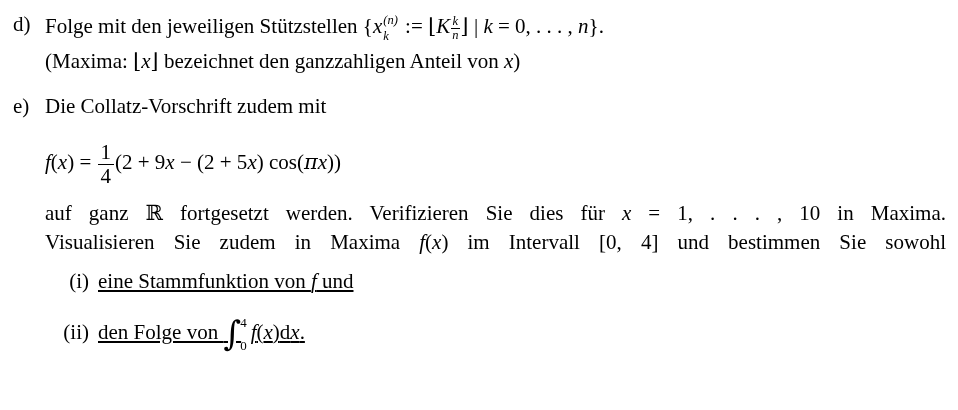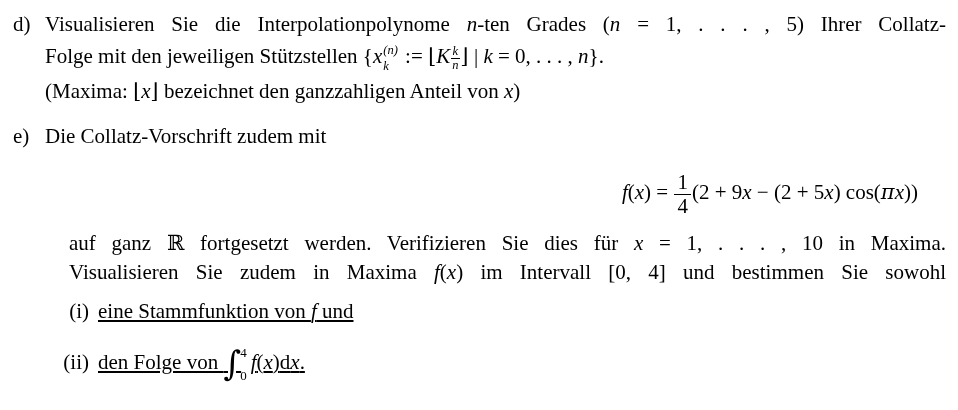--- a/index.html
+++ b/index.html
@@ -10,21 +10,21 @@
     font-size:21px;
   }
   .page{padding:9px 12px 0 13px;}
   .item{display:flex;}
   .item-label{flex:0 0 32px;line-height:30px;}
   .item-body{flex:1;min-width:0;}
   .it{font-style:italic;}
   .ln{line-height:30px;}
   .ln-tall{line-height:35px;}
   .jline{text-align:justify;text-align-last:justify;}
-  .ln-para{line-height:29px;margin-left:24px;}
+  .ln-para{line-height:29px;}
 
   
   .supsub{
     display:inline-flex;flex-direction:column;align-items:flex-start;
     vertical-align:middle;font-size:12.5px;line-height:12px;
     margin-left:1px;margin-right:2px;
   }
   .supsub .ss-sup{display:block;margin-bottom:4px;}
   .supsub .ss-sub{display:block;}
 
@@ -40,21 +40,21 @@
   
   .frac-lg{
     display:inline-flex;flex-direction:column;align-items:center;
     vertical-align:middle;font-size:21px;line-height:23px;
     margin:0 1px;
   }
   .frac-lg .den{border-top:1.2px solid #000;padding:0 3px;}
   .frac-lg .num{padding:0 3px;}
 
   .formula-row{
-    text-align:right;
+    text-align:left;
     padding-right:28px;
     margin-top:15px;margin-bottom:11px;
     line-height:52px;height:52px;
   }
 
   .sym{font-family:"DejaVu Serif","DejaVu Sans",serif;}
 
   
   .int-glyph{font-size:34px;vertical-align:-6px;line-height:20px;}
   .int-lims{
@@ -75,21 +75,20 @@
   .sub-ii .sub-label,.sub-ii .sub-text{line-height:42px;}
 </style>
 </head>
 <body>
 
 <div class="page">
 
   <div class="item">
     <div class="item-label">d)</div>
     <div class="item-body">
-      <div class="ln jline"><span>Visualisieren Sie die Interpolationpolynome </span><span class="it">n</span><span>-ten Grades (</span><span class="it">n</span><span> = 1, . . . , 5) Ihrer Collatz-</span></div>
       <div class="ln-tall"><span>Folge mit den jeweiligen Stützstellen {</span><span class="it">x</span><span class="supsub">
             <span class="ss-sup it">(n)</span>
             <span class="ss-sub it">k</span>
           </span><span> := </span><span class="sym">⌊</span><span class="it">K</span><span class="frac-sm">
             <span class="num it">k</span>
             <span class="den it">n</span>
           </span><span class="sym">⌋</span><span> | </span><span class="it">k</span><span> = 0, . . . , </span><span class="it">n</span><span>}.</span></div>
       <div class="ln-tall"><span>(Maxima: </span><span class="sym">⌊</span><span class="it">x</span><span class="sym">⌋</span><span> bezeichnet den ganzzahligen Anteil von </span><span class="it">x</span><span>)</span></div>
     </div>
   </div>

